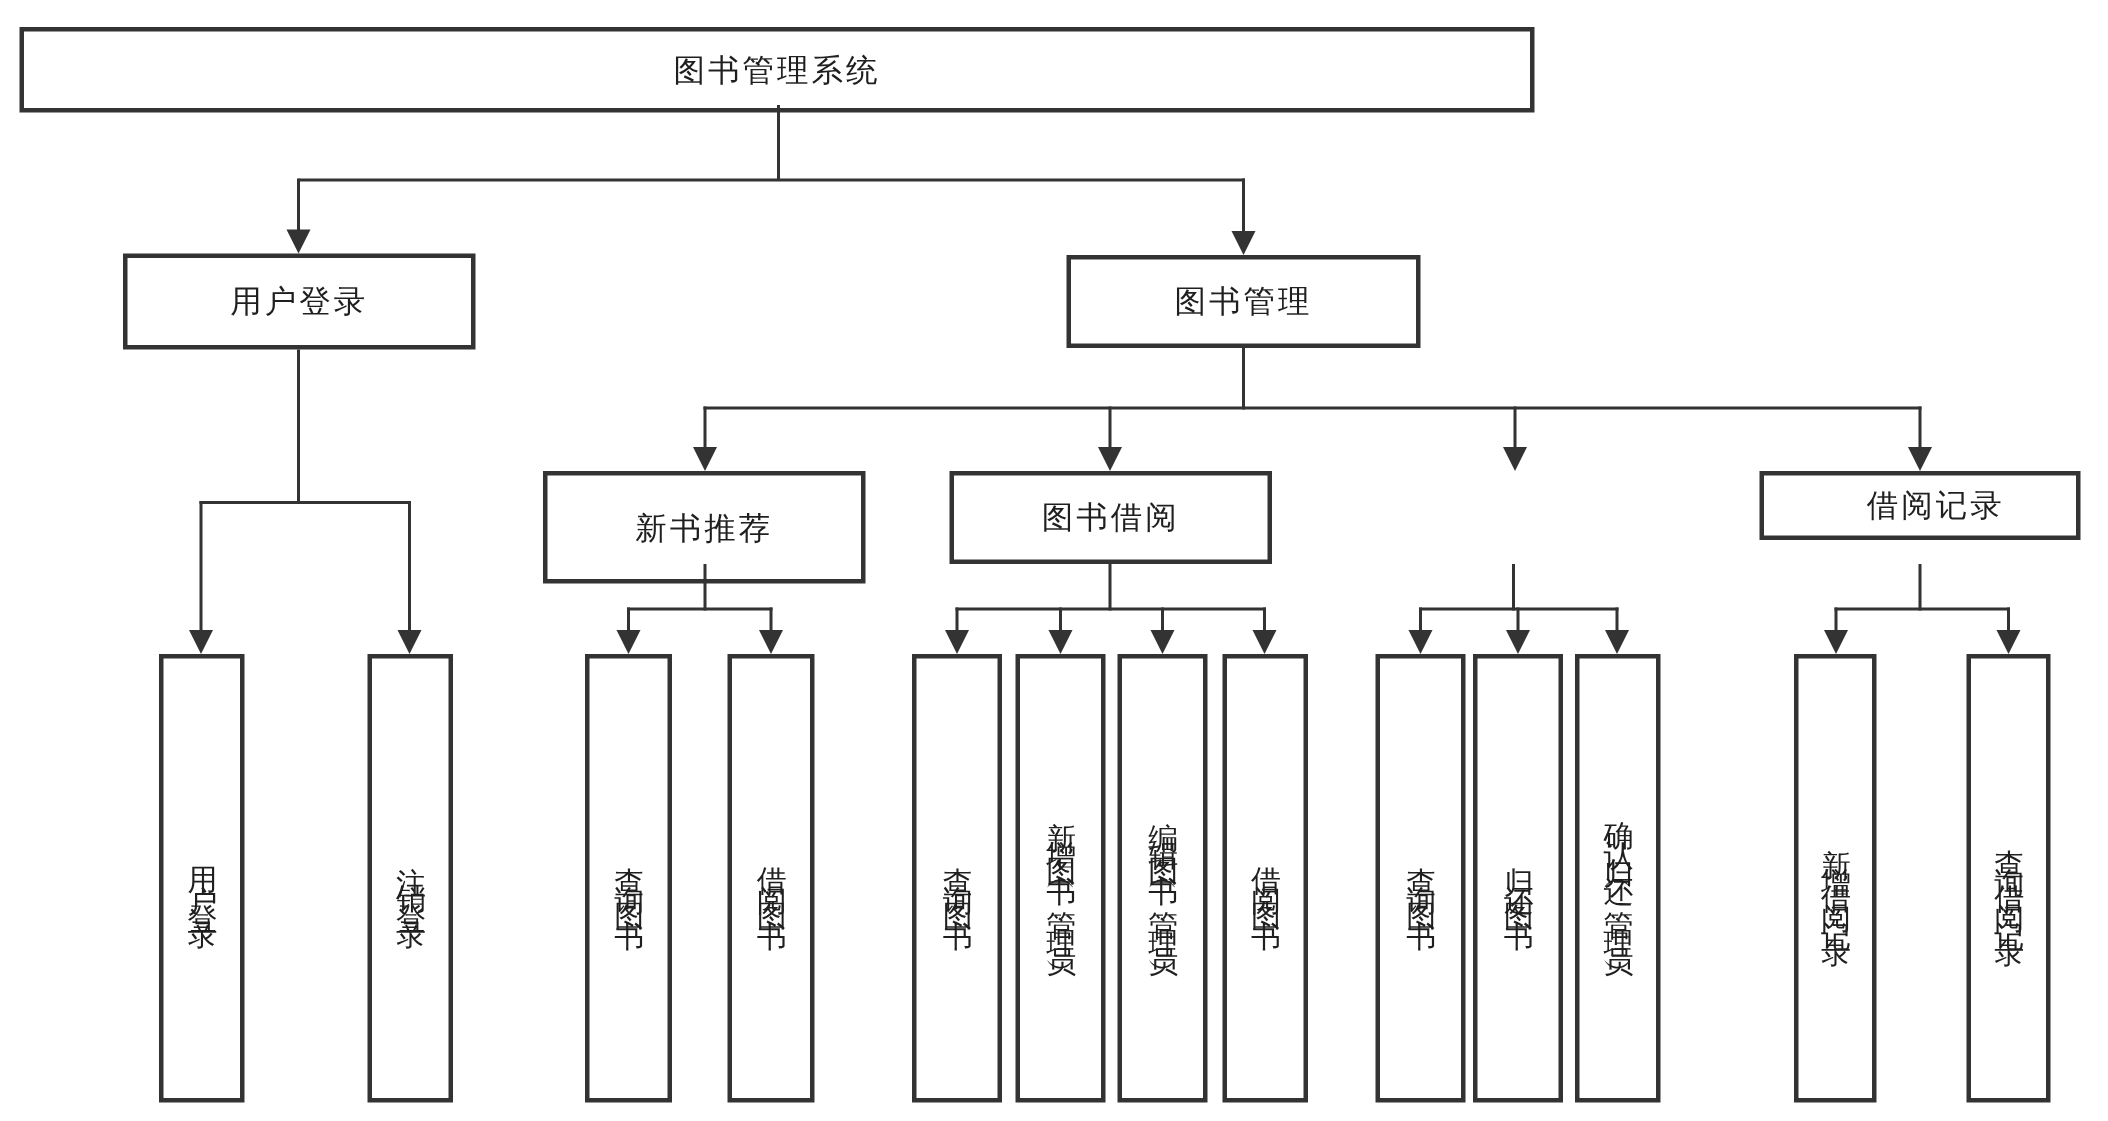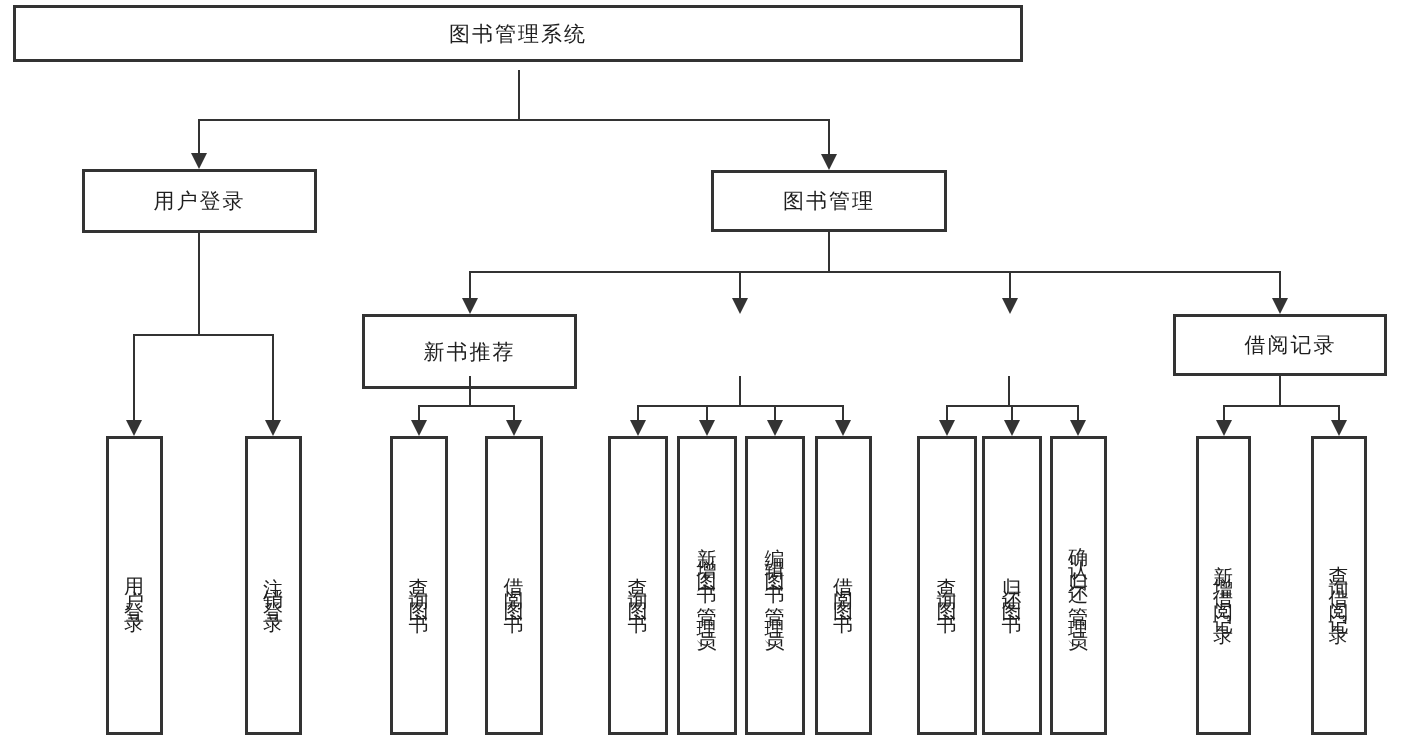--- a/index.html
+++ b/index.html
@@ -30,39 +30,42 @@
     position:absolute; left:1185px; top:716px;
     font-size:19px; letter-spacing:1px; color:#9e9e9e; opacity:.9;
     white-space:nowrap;
   }
 </style>
 </head>
 <body>
 
 <div class="stage">
 
-  <div class="box hd" style="left:13px; top:5px; width:1010px; height:57px;">
+  <div class="box hd" style="left:13px; top:18px; width:1010px; height:57px;">
     <span>图书管理系统</span>
   </div>
 
   <div class="box hd" style="left:82px; top:169px; width:235px; height:64px;">
     <span>用户登录</span>
   </div>
 
   <div class="box hd" style="left:711px; top:170px; width:236px; height:62px;">
     <span>图书管理</span>
   </div>
 
   <div class="box hd" style="left:362px; top:314px; width:215px; height:75px;">
     <span>新书推荐</span>
   </div>
 
+  <div class="box hd" style="left:633px; top:314px; width:215px; height:62px;">
+    <span>图书借阅</span>
+  </div>
 
 
-  <div class="box hd" style="left:1173px; top:314px; width:214px; height:62px;padding-left:21px;">
+  <div class="box hd" style="left:1173px; top:314px; width:214px; height:46px;padding-left:21px;">
     <span>借阅记录</span>
   </div>
 
   <div class="box vbox" style="left:106px; top:436px; width:57px; height:299px;">
     <span>用户登录</span>
   </div>
   <div class="box vbox" style="left:245px; top:436px; width:57px; height:299px;">
     <span>注销登录</span>
   </div>
 

